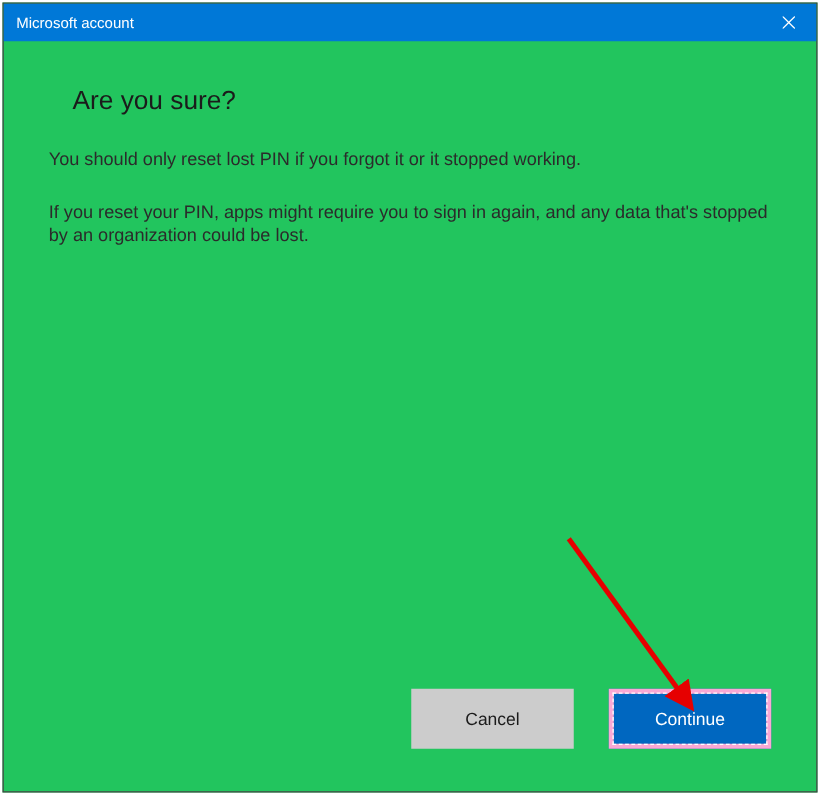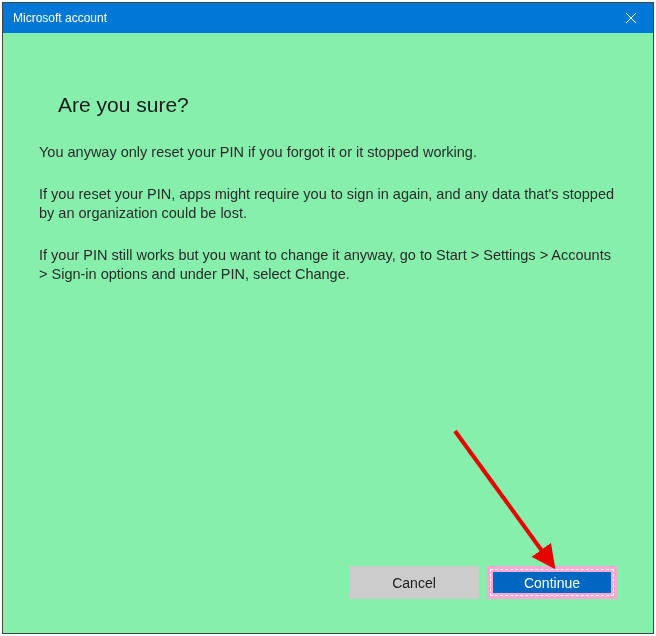--- a/index.html
+++ b/index.html
@@ -15,23 +15,22 @@
       position: relative;
       overflow: hidden;
     }
     .window {
       width: 652px;
       height: 632px;
       margin: 2px;
       border: 1px solid #444;
       display: flex;
       flex-direction: column;
-      background: #86efac;
+      background: #22c55e;
       position: relative;
-      gap: 24px;
     }
     .titlebar {
       background: #0078d7;
       height: 30px;
       display: flex;
       align-items: center;
       justify-content: space-between;
       color: #ffffff;
       padding-left: 10px;
       font-size: 12px;
@@ -75,39 +74,40 @@
     .button-row {
       margin-top: auto;
       display: flex;
       justify-content: flex-end;
       gap: 8px;
       padding-bottom: 14px;
       padding-right: 0;
     }
     .btn {
       width: 130px;
-      height: 33px;
+      height: 48px;
       font-size: 14px;
       font-family: inherit;
       border: none;
       cursor: pointer;
       display: flex;
       align-items: center;
       justify-content: center;
     }
     .btn-secondary {
       background: #cccccc;
       color: #1b1b1b;
     }
     .btn-primary {
       background: #0067c0;
       color: #ffffff;
-      border: 6px solid #f9a8d4;
+      border: 4px solid #f9a8d4;
       outline: 1px dashed #ffffff;
       outline-offset: -4px;
+      margin-left: 20px;
     }
     .arrow {
       position: absolute;
       left: 442px;
       top: 418px;
       pointer-events: none;
     }
   </style>
 </head>
 <body>
@@ -118,23 +118,22 @@
     <div class="close-button">
       <svg viewBox="0 0 10 10">
         <line x1="0" y1="0" x2="10" y2="10"></line>
         <line x1="10" y1="0" x2="0" y2="10"></line>
       </svg>
     </div>
   </div>
 
   <div class="content">
     <h1 class="heading">Are you sure?</h1>
-    <p class="paragraph">You anyway only reset your PIN if you forgot it or it stopped working.</p>
+    <p class="paragraph">You should only reset lost PIN if you forgot it or it stopped working.</p>
     <p class="paragraph">If you reset your PIN, apps might require you to sign in again, and any data that's stopped by an organization could be lost.</p>
-    <p class="paragraph">If your PIN still works but you want to change it anyway, go to Start &gt; Settings &gt; Accounts &gt; Sign-in options and under PIN, select Change.</p>
 
     <div class="button-row">
       <button class="btn btn-secondary">Cancel</button>
       <button class="btn btn-primary">Continue</button>
     </div>
   </div>
 
   <svg class="arrow" width="140" height="170">
     <defs>
       <marker id="arrowhead" markerWidth="6" markerHeight="6" refX="5" refY="3" orient="auto">

